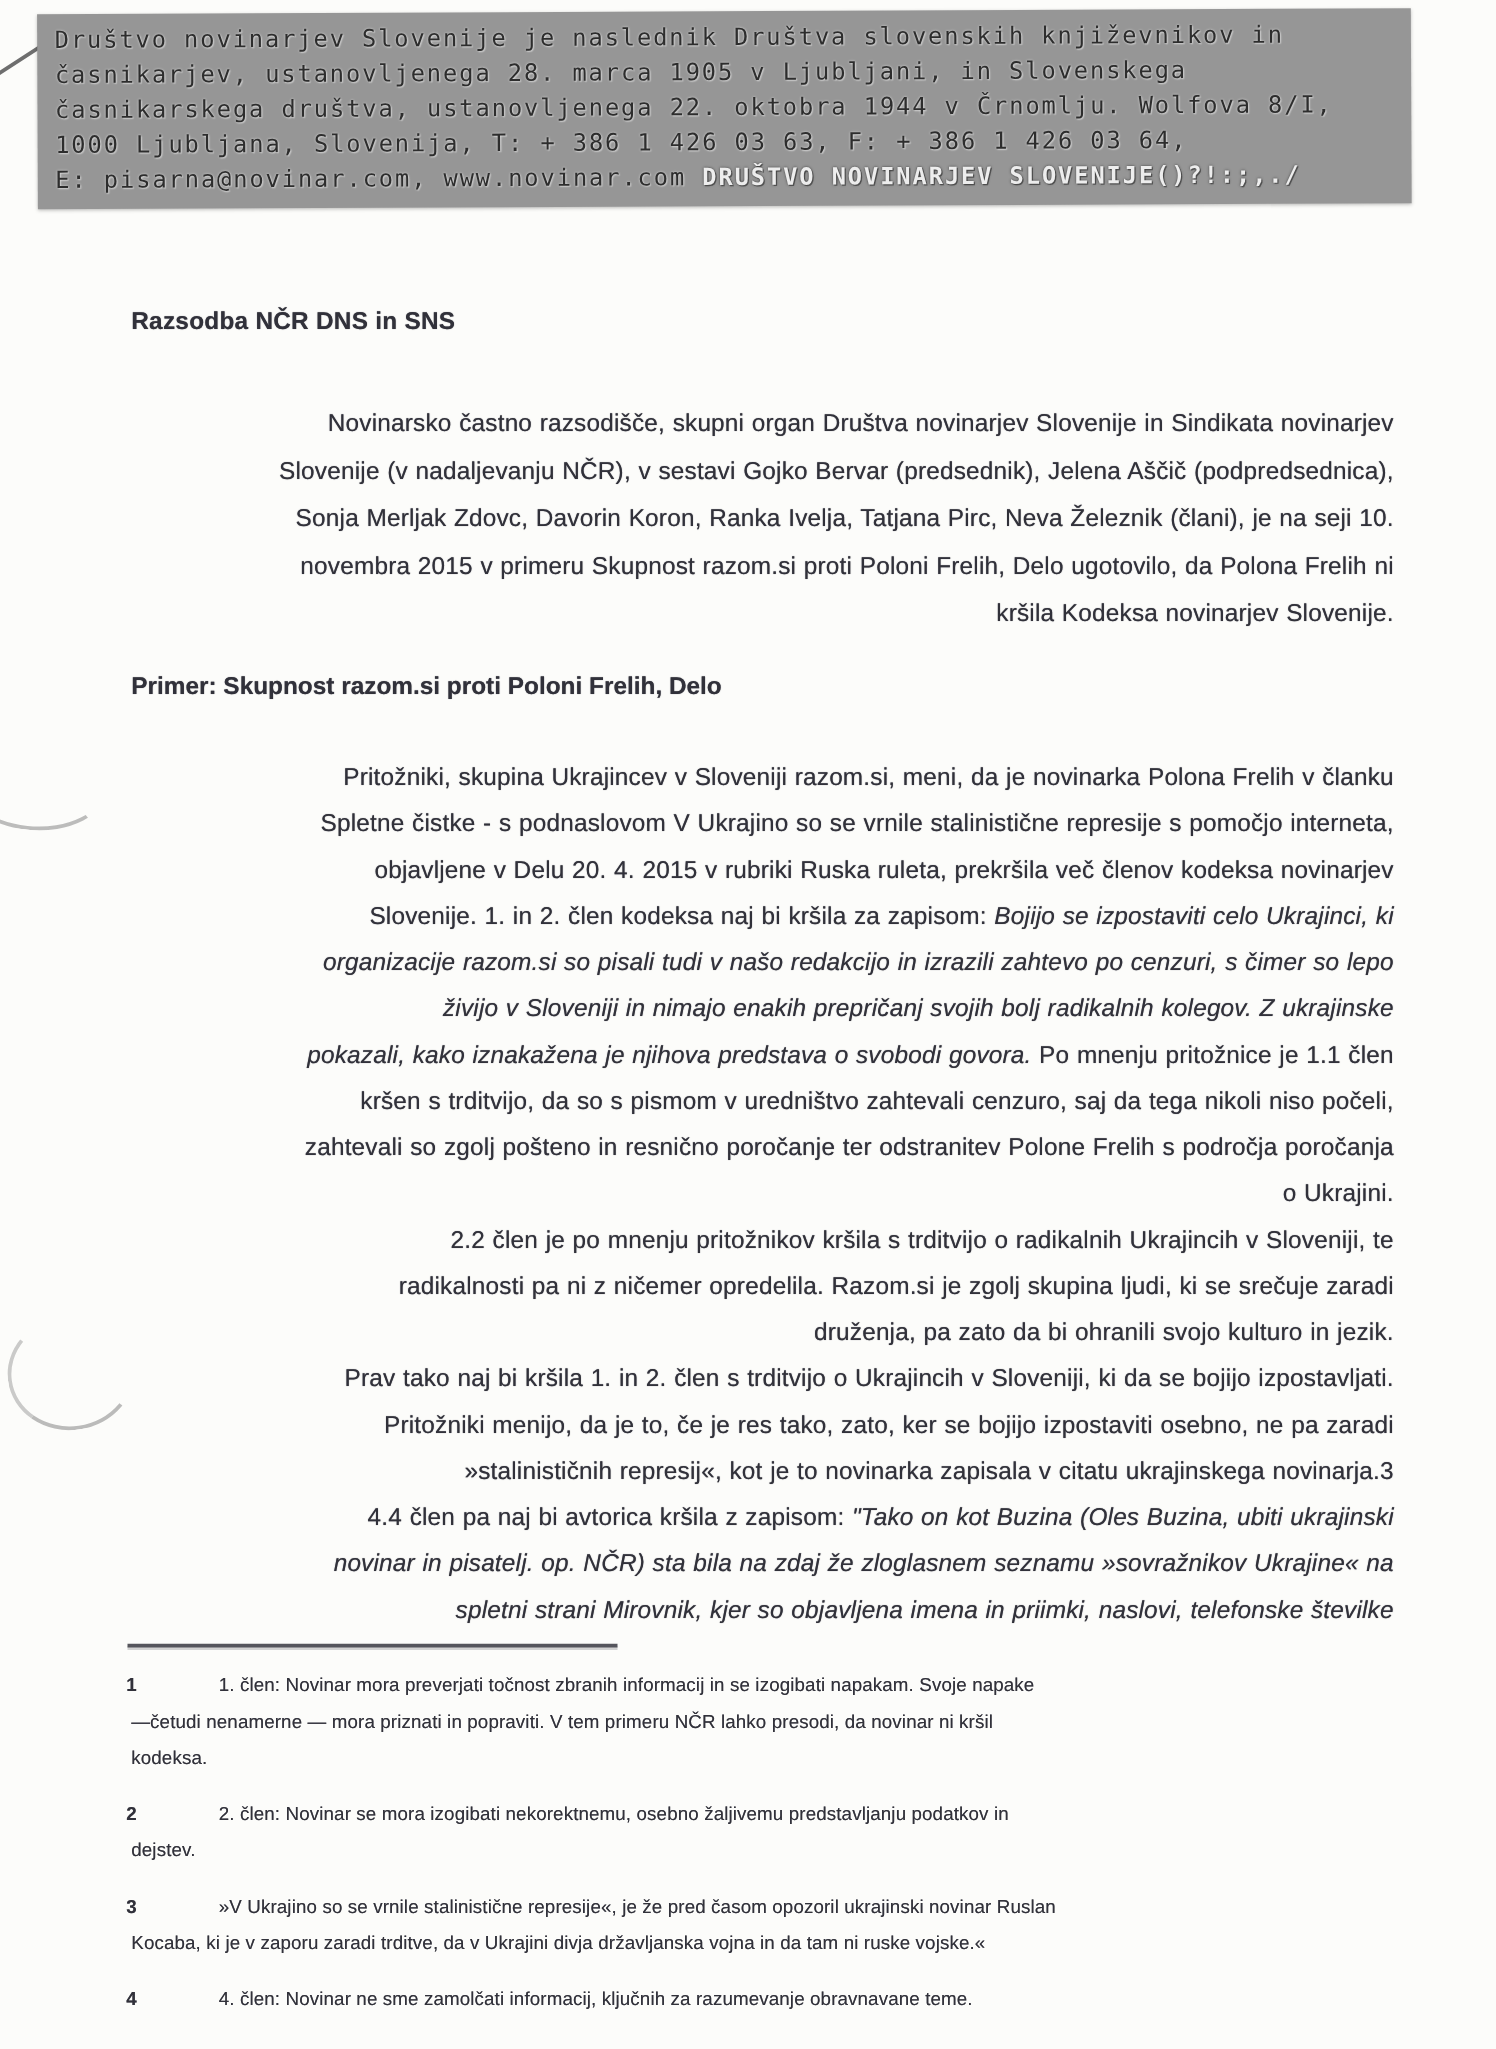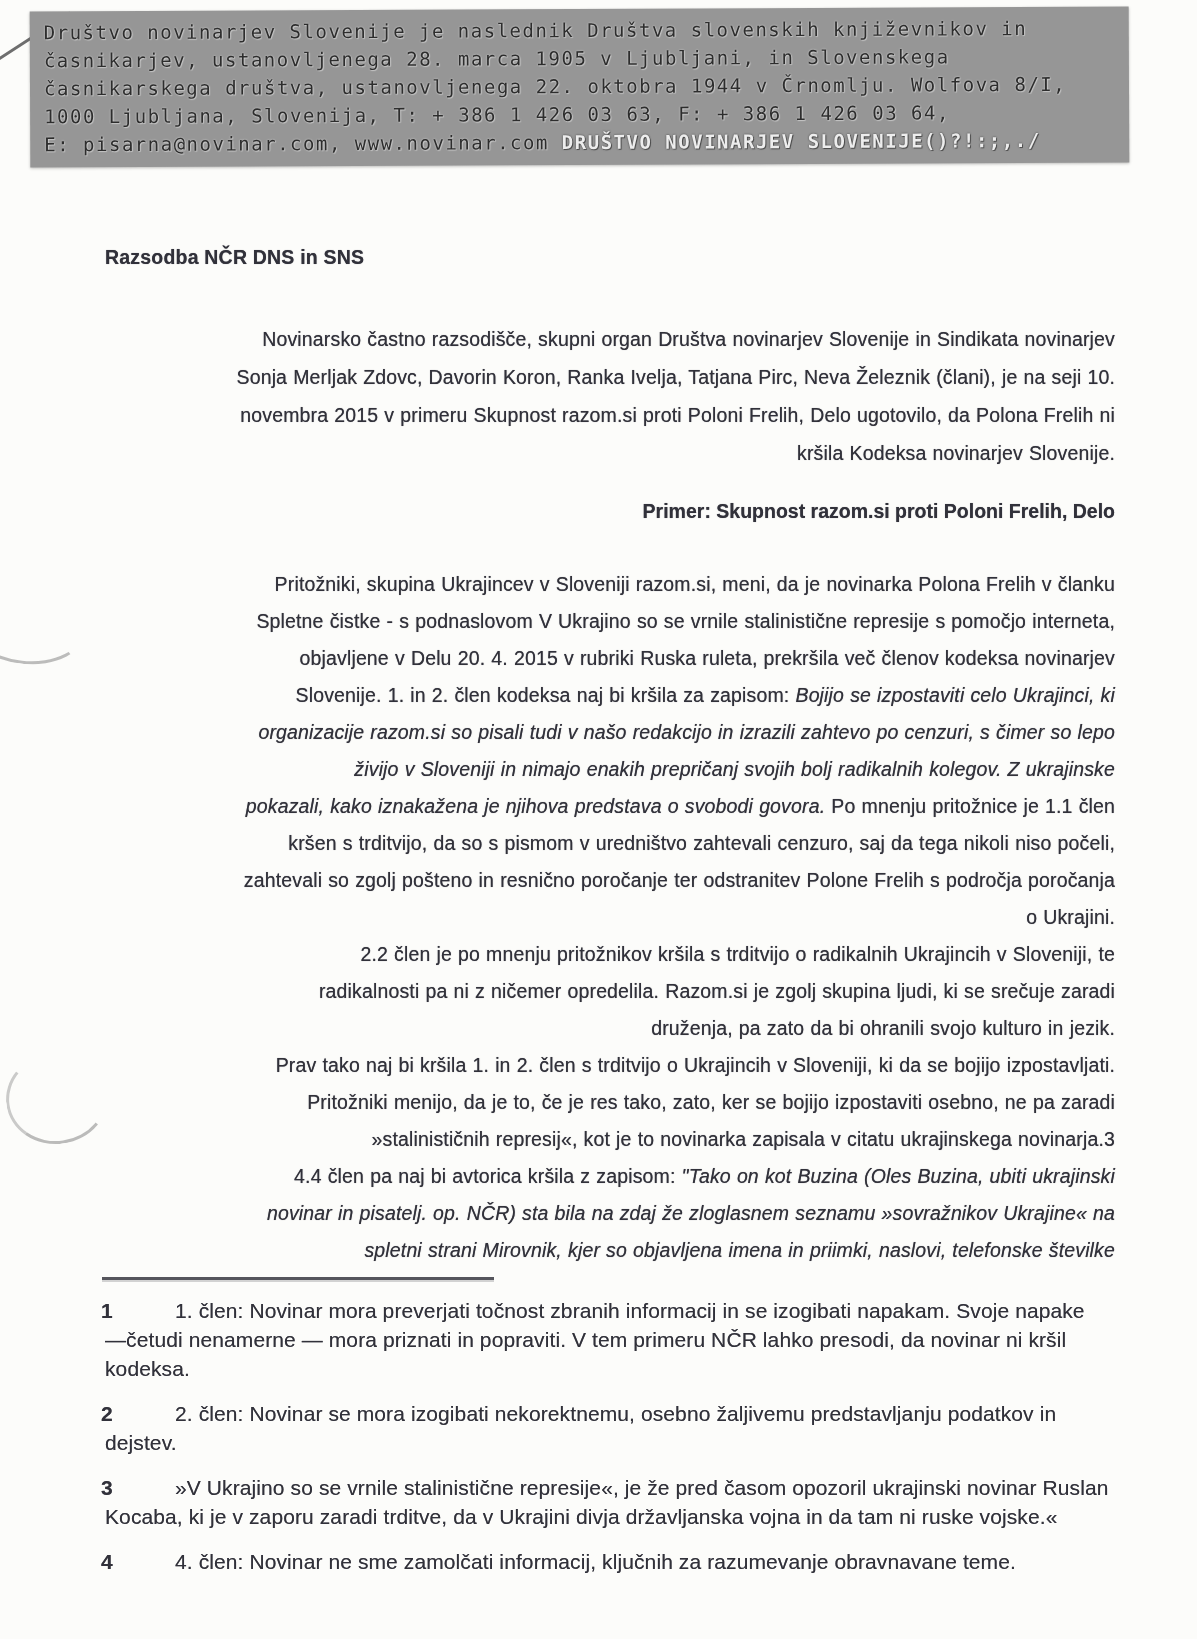--- a/index.html
+++ b/index.html
@@ -39,28 +39,28 @@
     position:absolute;left:105px;top:244px;width:1010px;
     color:var(--body-text,#31313a);
     text-shadow:0 0 .7px rgba(45,45,55,.75);
   }
   .title{font-size:19.5px;font-weight:bold;line-height:26px;margin:0 0 50px 0;
     letter-spacing:.2px;}
   .line{white-space:nowrap;}
   .para{font-size:19.5px;letter-spacing:.15px;word-spacing:.5px;text-align:right;}
   .intro .line{line-height:38px;}
   .intro{margin-bottom:26px;}
-  .case-line{font-size:19.5px;font-weight:bold;line-height:26px;margin:0 0 42px 0;text-align:right;}
+  .case-line{font-size:19.5px;font-weight:bold;line-height:26px;margin:0 0 42px 0;}
   .bodypara .line{line-height:37px;}
   .run-r{font-weight:normal;}
   .run-b{font-weight:normal;}
   .run-i{font-style:italic;}
   .fn-sep{width:392px;height:3px;background:#55555c;margin:8px 0 16px -3px;
     box-shadow:0 2px 0 rgba(85,85,92,.25);}
-  .footnotes{font-size:21px;font-weight:bold;letter-spacing:.1px;
+  .footnotes{font-size:15px;font-weight:bold;letter-spacing:.1px;
     text-shadow:0 0 .5px rgba(45,45,55,.6);}
   .footnote{margin-bottom:16px;}
   .footnote.gap-before{margin-top:12px;}
   .footnote .line{line-height:29px;}
   .fn-num{display:inline-block;width:74px;margin-left:-4px;}
 </style>
 </head>
 <body style="--lh-bg: #969696; --lh-text: #2d2d2d; --lh-bold: #ededed; --body-text: #31313a;">
 
 <div class="page">
@@ -72,20 +72,21 @@
       <div class="line"><span class="run-r">1000 Ljubljana, Slovenija, T: + 386 1 426 03 63, F: + 386 1 426 03 64,</span></div>
       <div class="line"><span class="run-r">E: pisarna@novinar.com, www.novinar.com </span><span class="run-b">DRUŠTVO NOVINARJEV SLOVENIJE()?!:;,./</span></div>
     </div>
   <div class="arc arc1"></div>
   <div class="arc arc2"></div>
 
   <div class="content">
     <div class="title">Razsodba  NČR DNS in SNS</div>
     <div class="para intro" id="intro">
         <div class="line"><span class="run-r">Novinarsko častno razsodišče, skupni organ Društva novinarjev Slovenije in Sindikata novinarjev</span></div>
+        <div class="line"><span class="run-r">Slovenije (v nadaljevanju NČR), v sestavi Gojko Bervar (predsednik), Jelena Aščič (podpredsednica),</span></div>
         <div class="line"><span class="run-r">Sonja Merljak Zdovc, Davorin Koron, Ranka Ivelja, Tatjana Pirc, Neva Železnik (člani), je na seji 10.</span></div>
         <div class="line"><span class="run-r">novembra 2015 v primeru Skupnost razom.si proti Poloni Frelih, Delo ugotovilo, da Polona Frelih ni</span></div>
         <div class="line"><span class="run-r">kršila Kodeksa novinarjev Slovenije.</span></div>
       </div>
     <div class="case-line">Primer: Skupnost razom.si proti Poloni Frelih, Delo</div>
     <div class="para bodypara" id="bodypara">
         <div class="line"><span class="run-r">Pritožniki, skupina Ukrajincev v Sloveniji  razom.si, meni, da je novinarka Polona Frelih v članku</span></div>
         <div class="line"><span class="run-r">Spletne čistke - s podnaslovom V Ukrajino so se vrnile stalinistične represije s pomočjo interneta,</span></div>
         <div class="line"><span class="run-r">objavljene v Delu 20. 4. 2015 v rubriki Ruska ruleta, prekršila več členov kodeksa novinarjev</span></div>
         <div class="line"><span class="run-r">Slovenije. </span><span class="run-b">1. in 2. člen</span><span class="run-r"> kodeksa naj bi  kršila za zapisom: </span><span class="run-i">Bojijo se izpostaviti celo Ukrajinci, ki</span></div>

